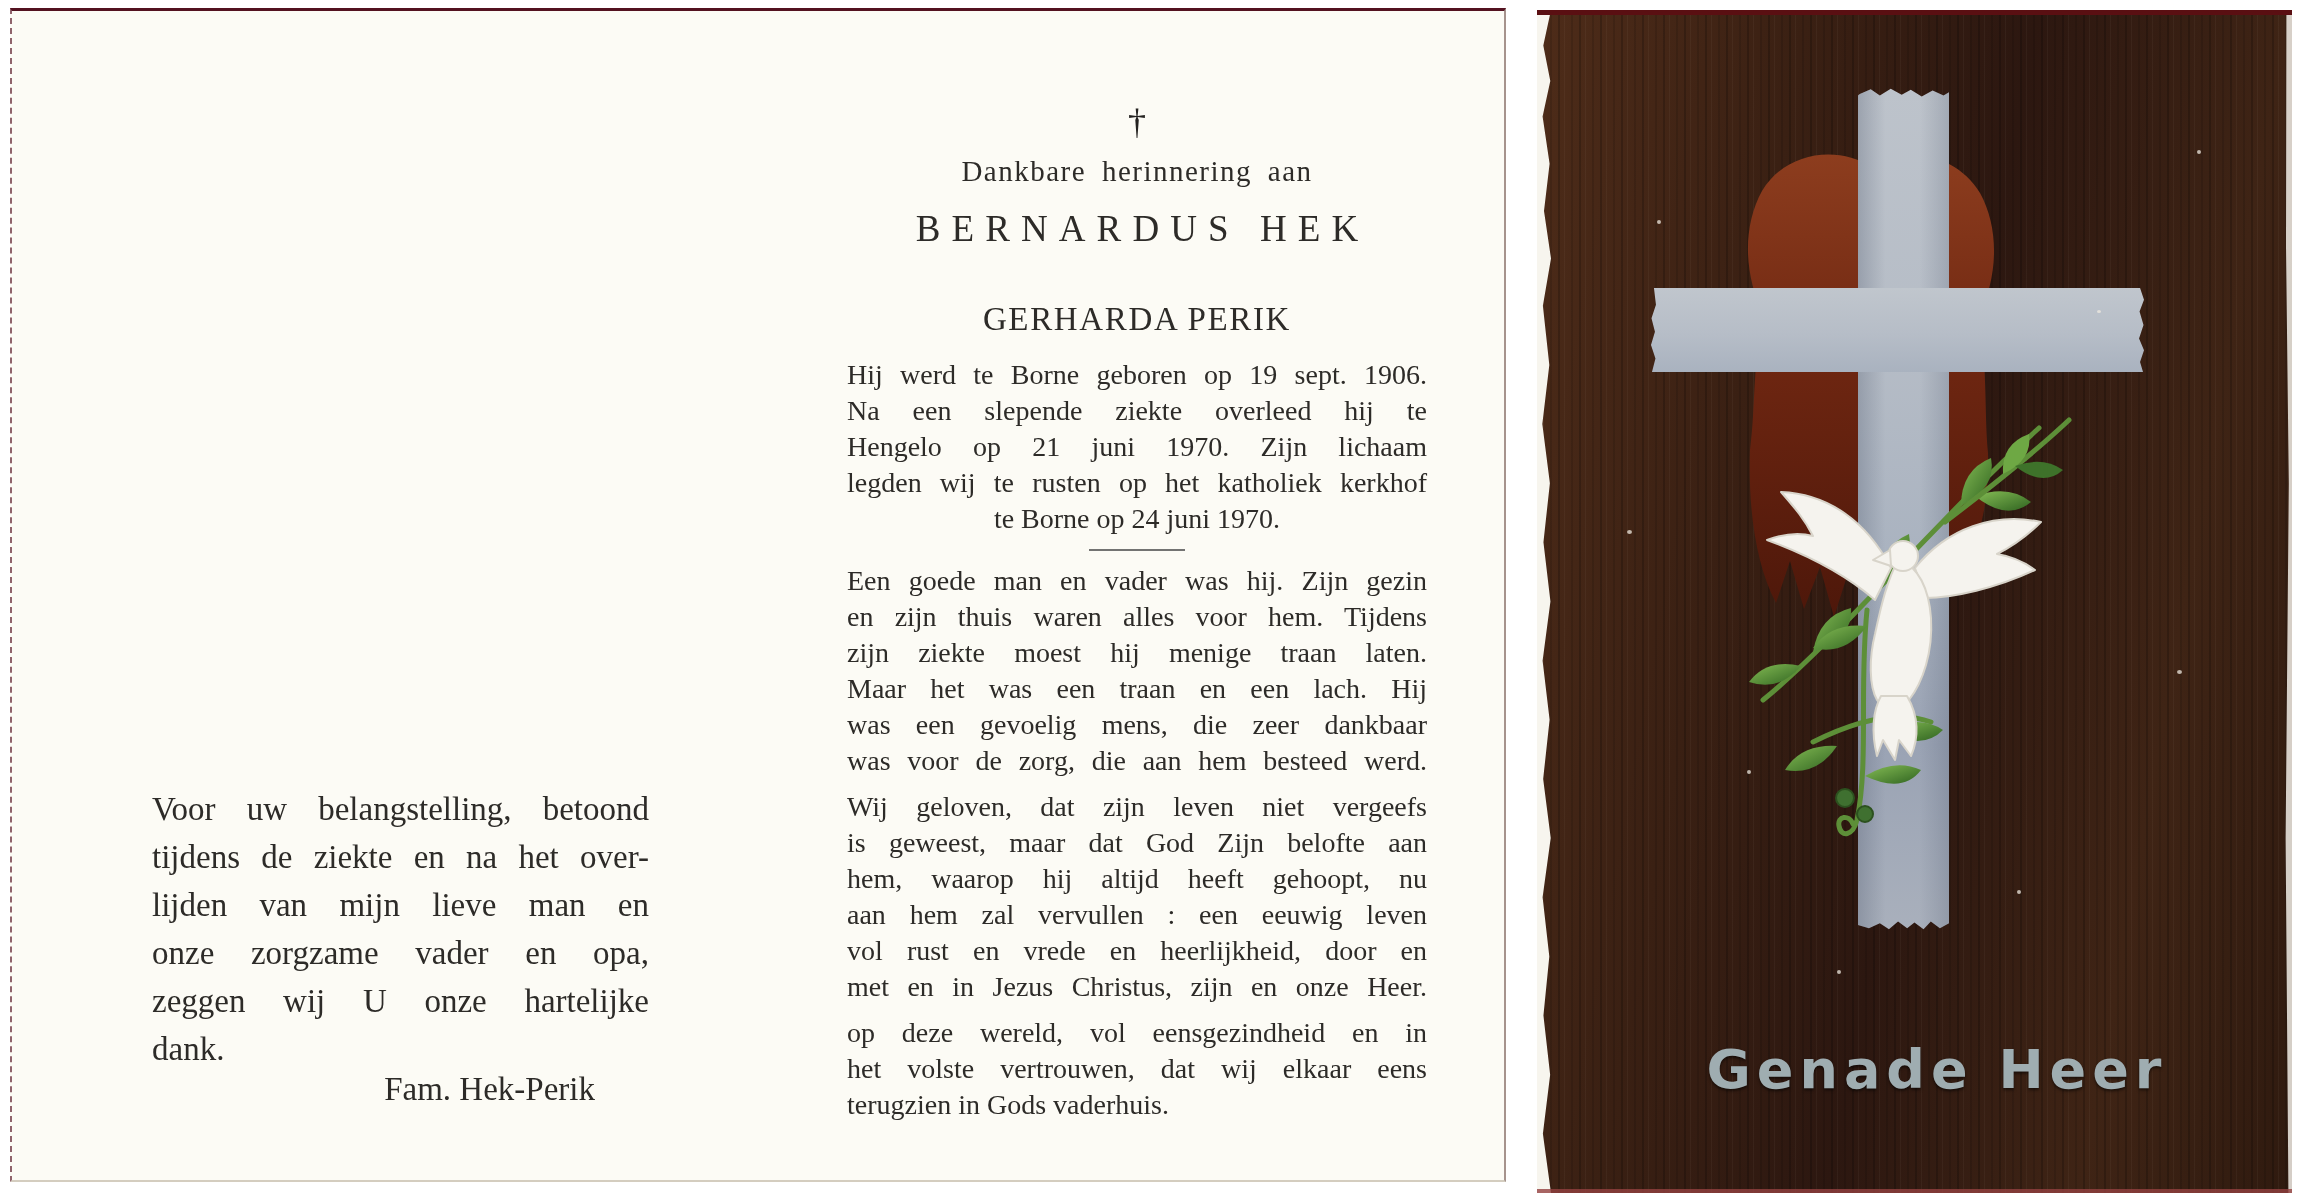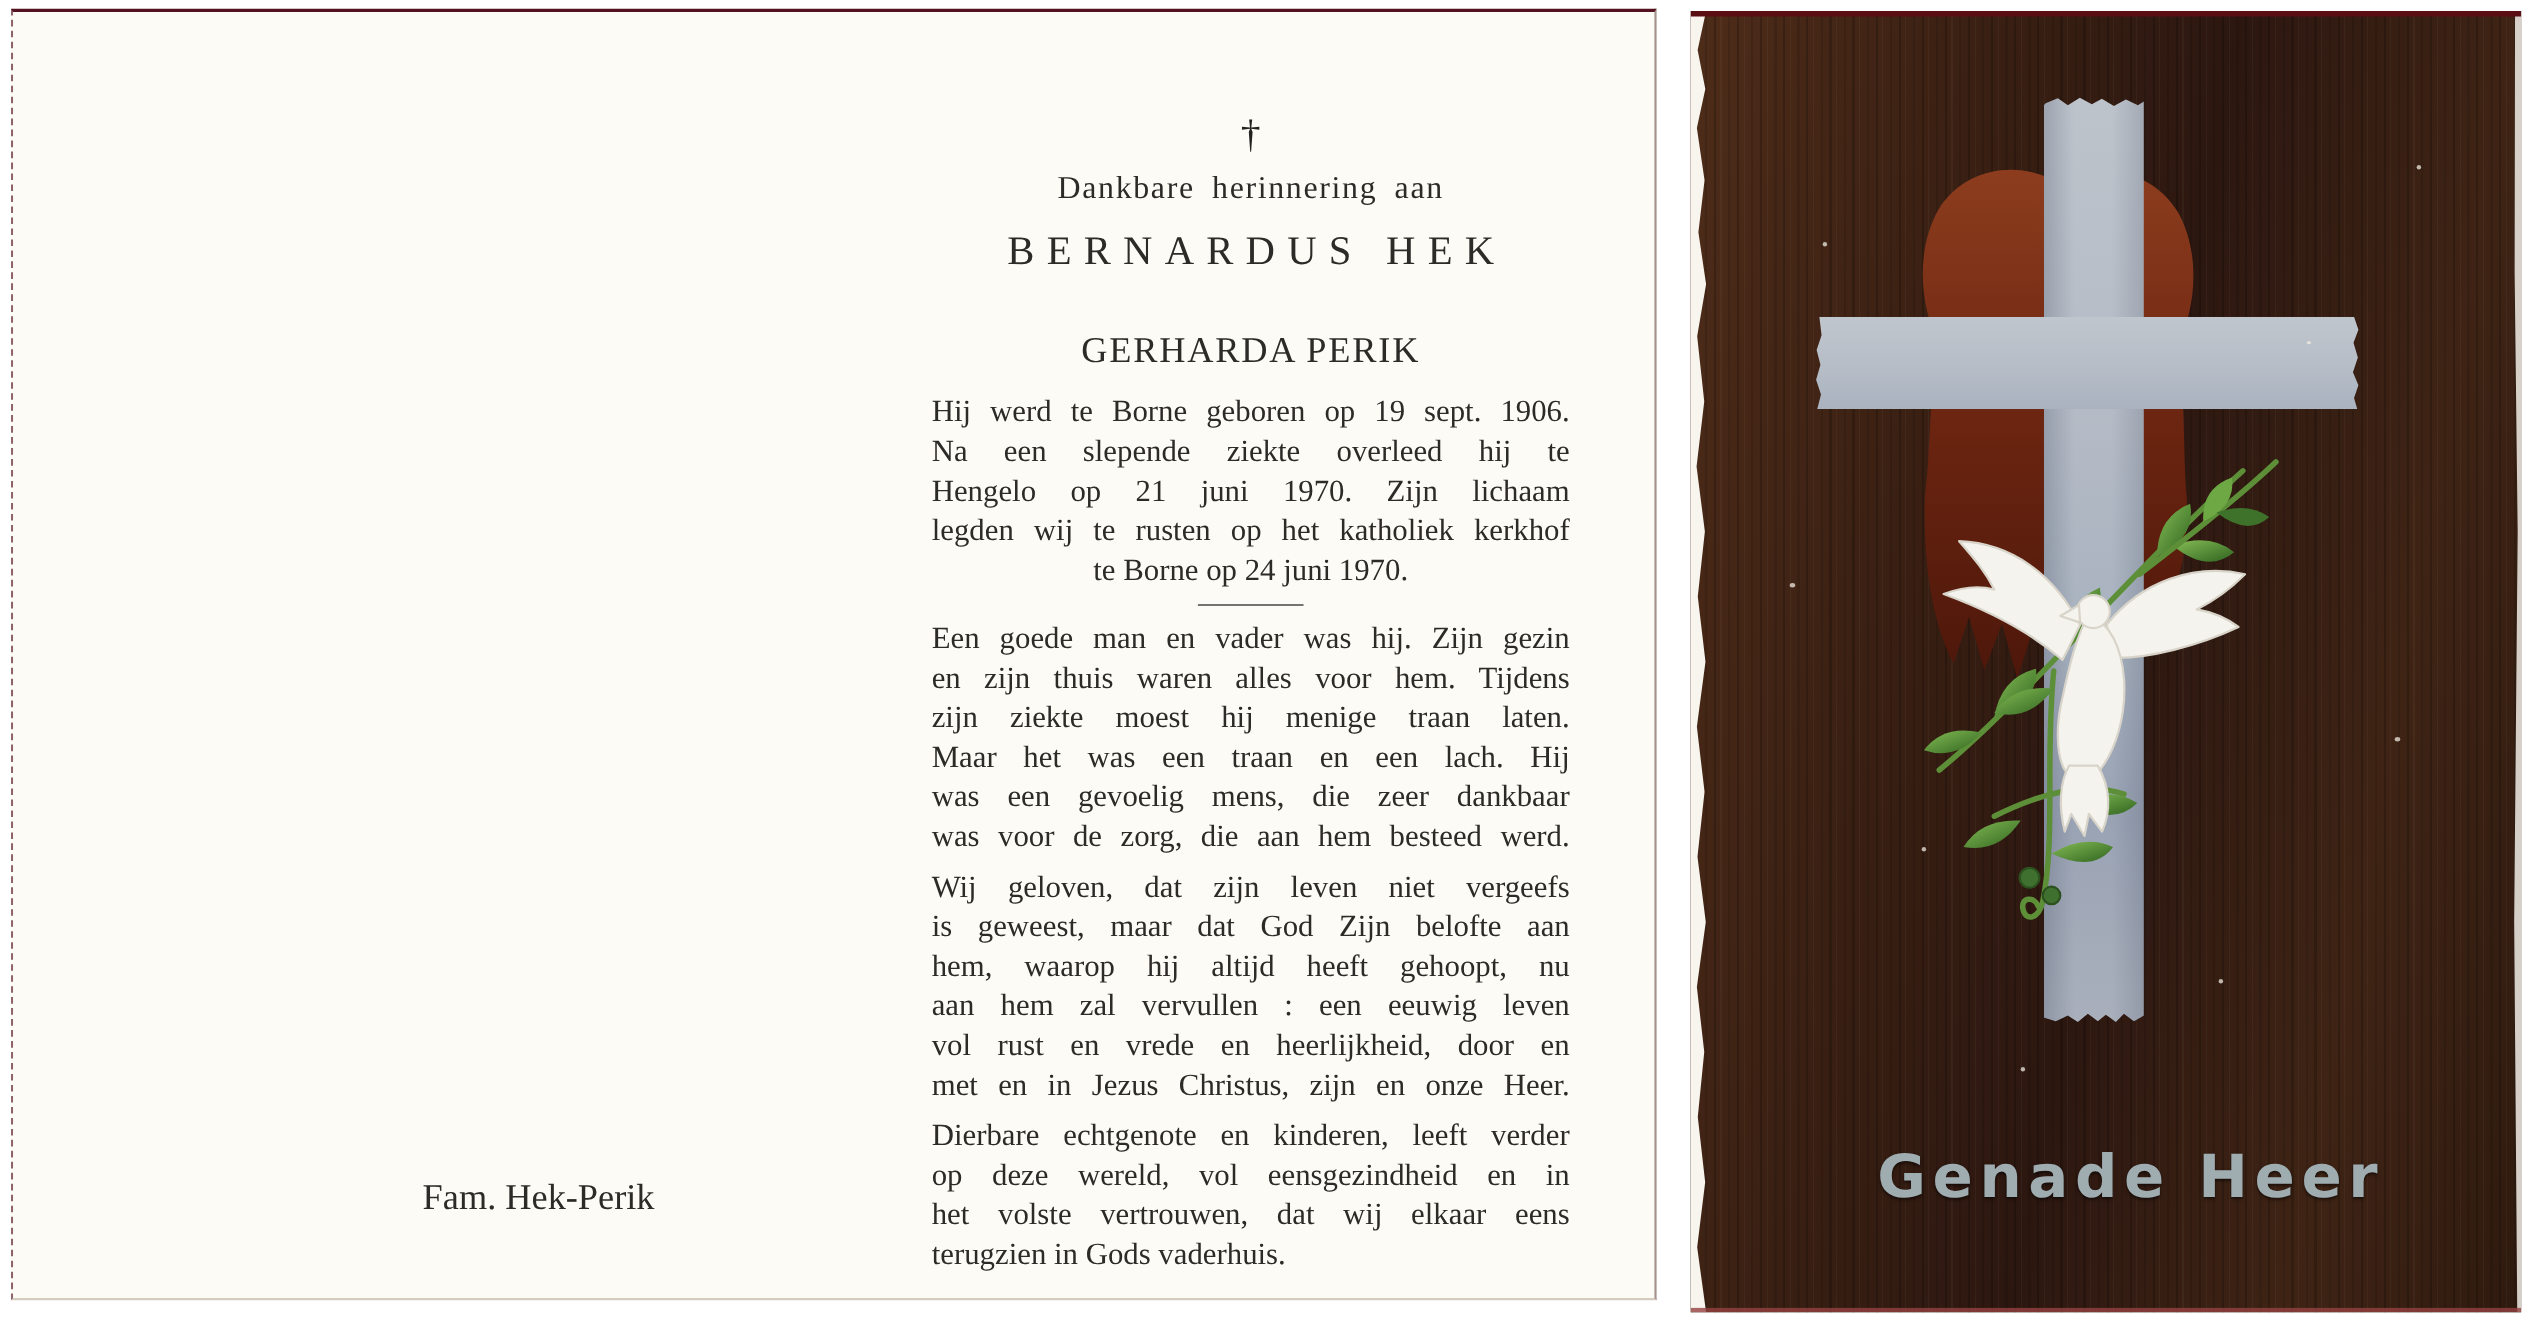--- a/index.html
+++ b/index.html
@@ -98,20 +98,28 @@
     font-size:54px;letter-spacing:6px;color:#9fadb1;
     text-shadow:0 2px 3px rgba(0,0,0,.55);
   }
   .speck{position:absolute;background:#efe9e0;border-radius:50%;opacity:.75;z-index:7;}
 </style>
 </head>
 <body>
 
 <div class="card-left">
 
+  <div class="condolence">
+      <div class="jl">Voor uw belangstelling, betoond</div>
+      <div class="jl">tijdens de ziekte en na het over-</div>
+      <div class="jl">lijden van mijn lieve man en</div>
+      <div class="jl">onze zorgzame vader en opa,</div>
+      <div class="jl">zeggen wij U onze hartelijke</div>
+      <div class="ll">dank.</div>
+    </div>
 
   <div class="signature">Fam. Hek-Perik</div>
 
   <div class="memorial">
     <div class="abs m-cross">†</div>
     <div class="abs m-intro">Dankbare herinnering aan</div>
     <div class="abs m-name">BERNARDUS HEK</div>
     <div class="abs m-spouse">GERHARDA PERIK</div>
 
     <div class="abs para p1">
@@ -136,21 +144,20 @@
     <div class="abs para p3">
         <div class="jl">Wij geloven, dat zijn leven niet vergeefs</div>
         <div class="jl">is geweest, maar dat God Zijn belofte aan</div>
         <div class="jl">hem, waarop hij altijd heeft gehoopt, nu</div>
         <div class="jl">aan hem zal vervullen : een eeuwig leven</div>
         <div class="jl">vol rust en vrede en heerlijkheid, door en</div>
         <div class="jl">met en in Jezus Christus, zijn en onze Heer.</div>
       </div>
 
     <div class="abs para p4">
-        <div class="jl">Dierbare echtgenote en kinderen, leeft verder</div>
         <div class="jl">op deze wereld, vol eensgezindheid en in</div>
         <div class="jl">het volste vertrouwen, dat wij elkaar eens</div>
         <div class="ll">terugzien in Gods vaderhuis.</div>
       </div>
   </div>
 </div>
 
 <div class="card-right">
   <div class="torn-edge"></div>
   <div class="right-sliver"></div>

